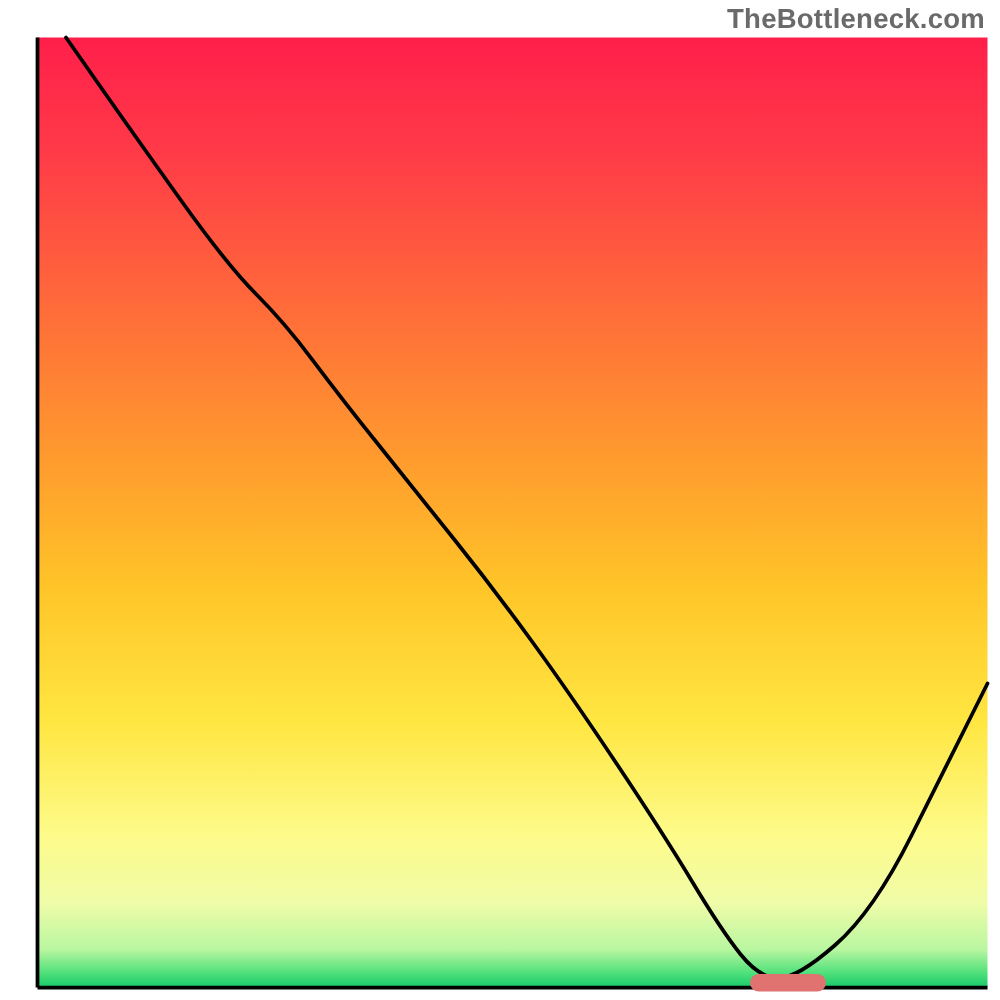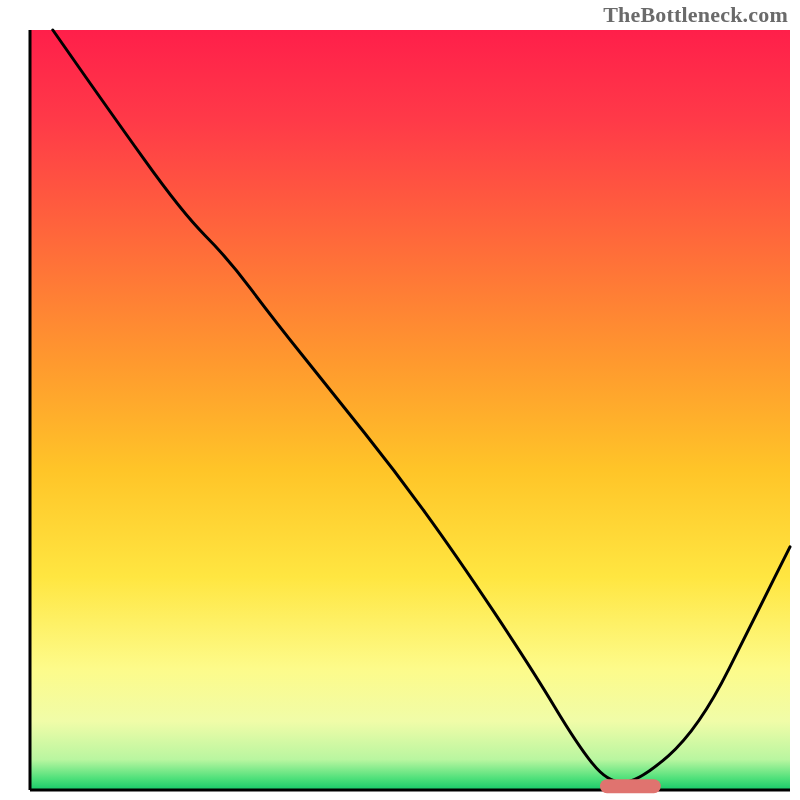--- a/index.html
+++ b/index.html
@@ -7,21 +7,20 @@
     padding: 0;
     width: 800px;
     height: 800px;
     background: #ffffff;
     font-family: Arial, Helvetica, sans-serif;
   }
   .container {
     position: relative;
     width: 800px;
     height: 800px;
-    font-family: Liberation Serif, serif;
   }
   .watermark {
     position: absolute;
     top: 2px;
     right: 12px;
     font-size: 22px;
     font-weight: 600;
     color: #6a6a6a;
     letter-spacing: 0.2px;
   }

